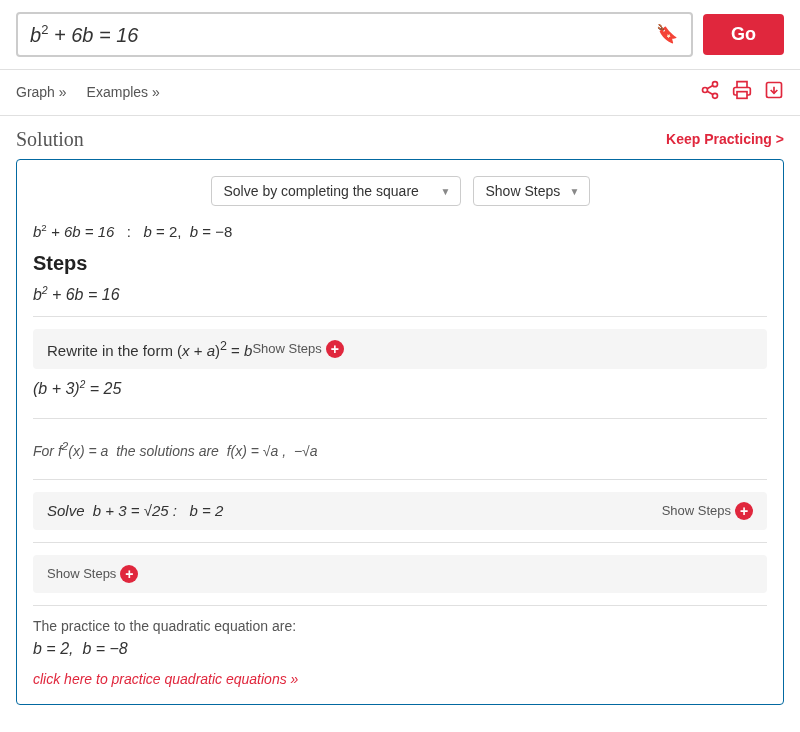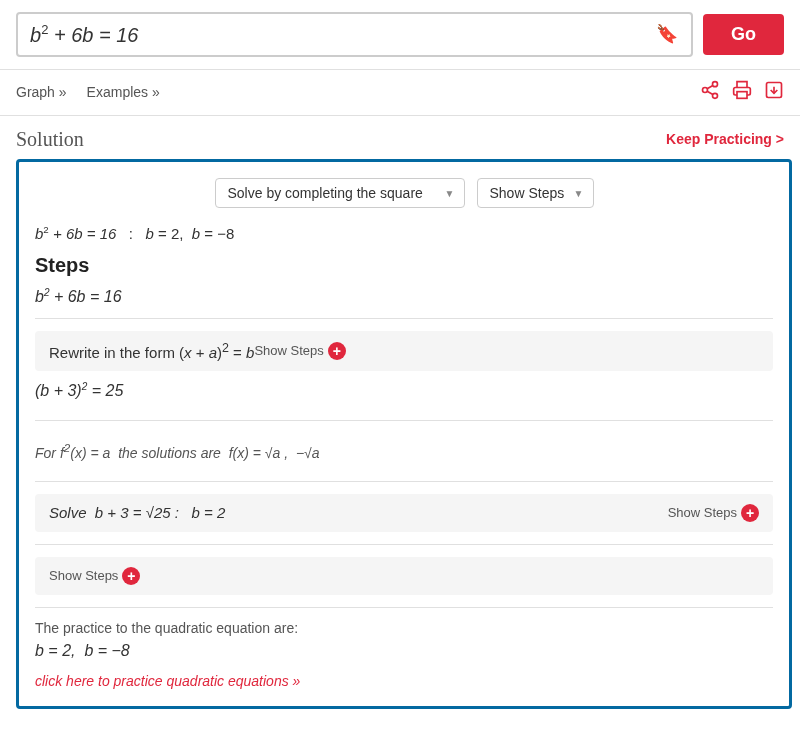--- a/index.html
+++ b/index.html
@@ -96,22 +96,22 @@
     }
     .keep-practicing {
       color: #e0273d;
       font-weight: bold;
       font-size: 14px;
       cursor: pointer;
     }
 
     
     .content-area {
-      margin: 0 8px 16px 16px;
-      border: 3px solid #0369a1;
+      margin: 0 16px 16px 16px;
+      border: 1px solid #0369a1;
       border-radius: 4px;
       padding: 16px;
       background: #fff;
     }
 
     
     .method-row {
       display: flex;
       justify-content: center;
       gap: 12px;

